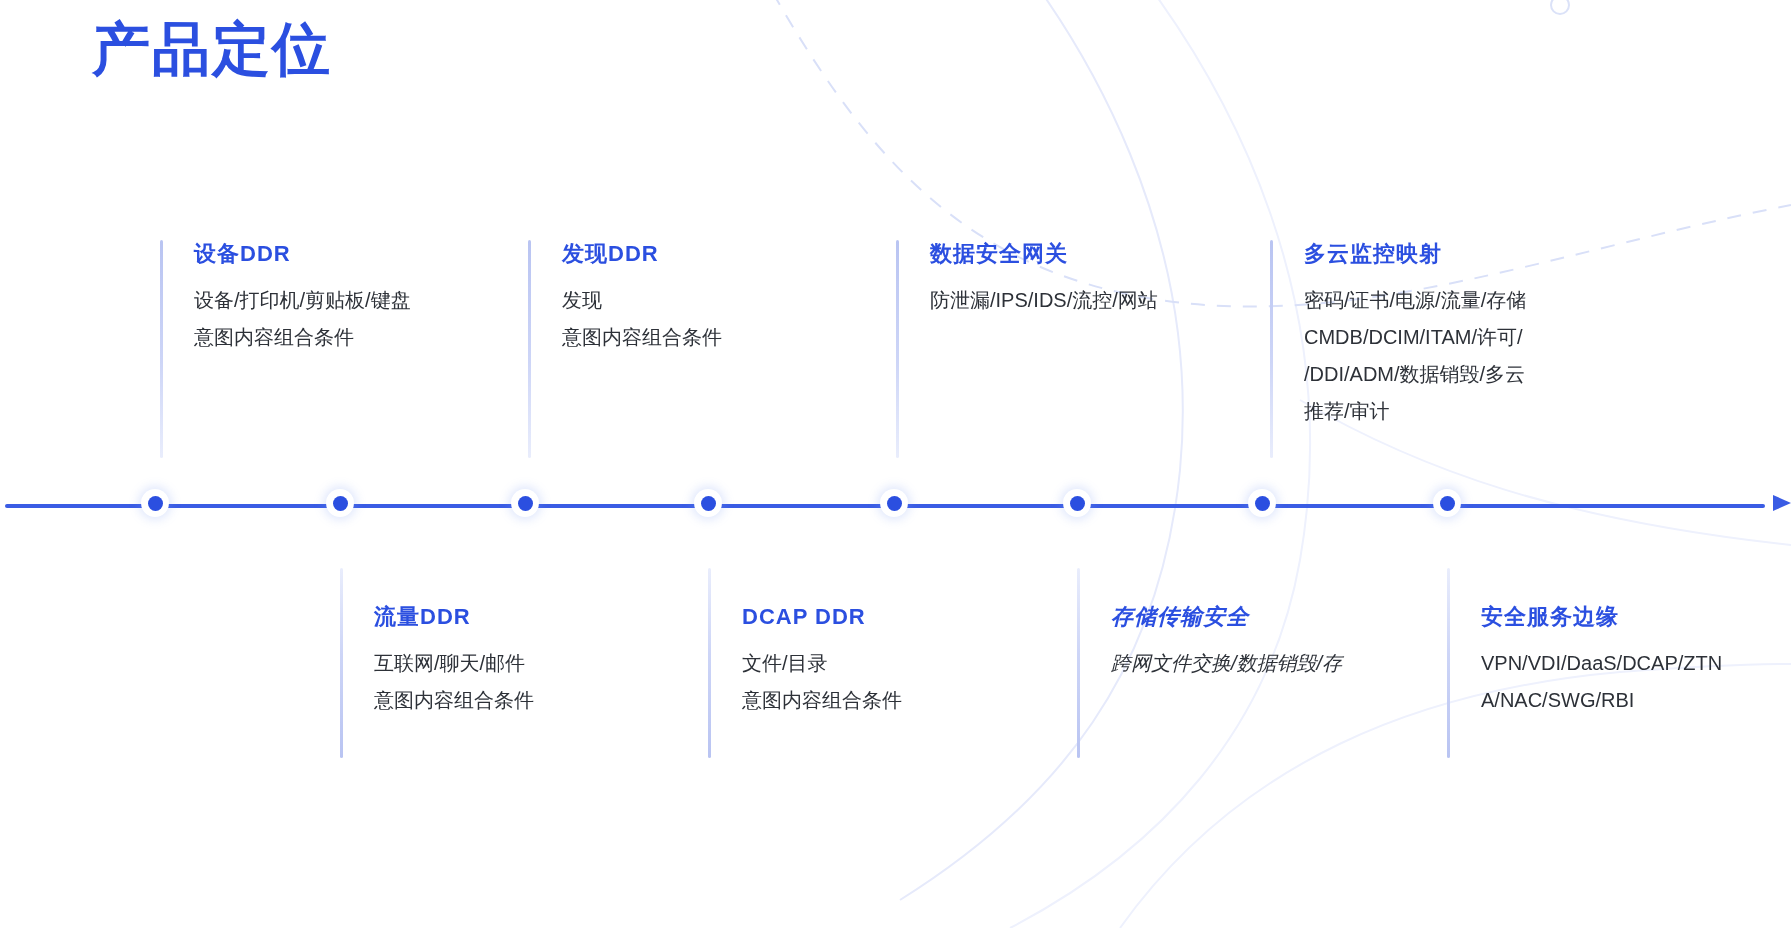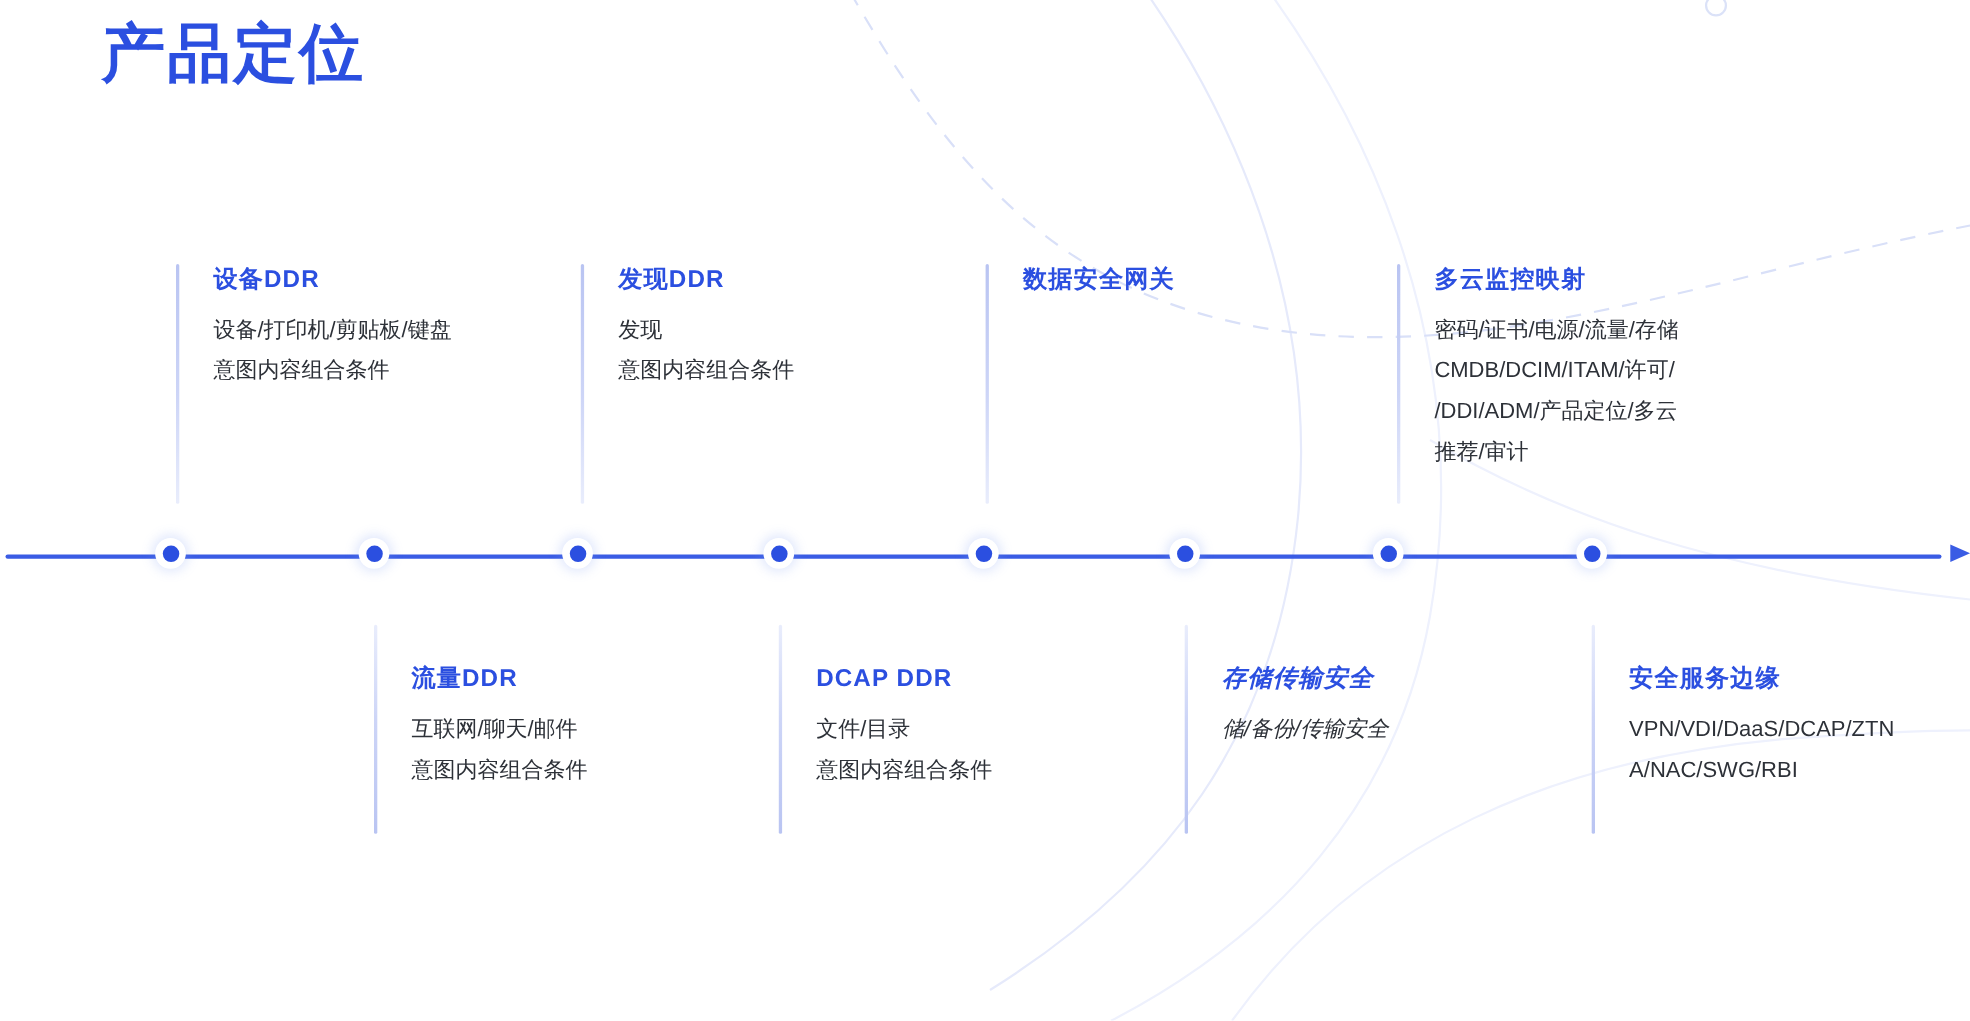--- a/index.html
+++ b/index.html
@@ -168,32 +168,33 @@
         <div class="ln">意图内容组合条件</div>
       </div>
     </div>
   </div>
 
   <div class="card" style="left:896px; top:240px; width:300px;">
     <div class="card-rule up" style="height:218px;"></div>
     <div class="card-body">
       <div class="card-title">数据安全网关</div>
       <div class="card-lines">
+        <div class="ln">防泄漏/IPS/IDS/流控/网站</div>
       </div>
     </div>
   </div>
 
   <div class="card" style="left:1270px; top:240px; width:330px;">
     <div class="card-rule up" style="height:218px;"></div>
     <div class="card-body">
       <div class="card-title">多云监控映射</div>
       <div class="card-lines">
         <div class="ln">密码/证书/电源/流量/存储</div>
         <div class="ln">CMDB/DCIM/ITAM/许可/</div>
-        <div class="ln">/DDI/ADM/产品定位/多云</div>
+        <div class="ln">/DDI/ADM/数据销毁/多云</div>
         <div class="ln">推荐/审计</div>
       </div>
     </div>
   </div>
 
   <div id="timeline">
     <div id="timeline-line"></div>
     <div id="timeline-arrow"></div>
     <div class="tl-dot" style="left:155px;"></div>
     <div class="tl-dot" style="left:340px;"></div>
@@ -225,21 +226,21 @@
         <div class="ln">意图内容组合条件</div>
       </div>
     </div>
   </div>
 
   <div class="card" style="left:1077px; top:568px; width:320px;">
     <div class="card-rule down" style="height:190px;"></div>
     <div class="card-body" style="top:35px;font-style:italic;">
       <div class="card-title">存储传输安全</div>
       <div class="card-lines">
-        <div class="ln">储/备份/传输安全</div>
+        <div class="ln">跨网文件交换/数据销毁/存</div>
       </div>
     </div>
   </div>
 
   <div class="card" style="left:1447px; top:568px; width:330px;">
     <div class="card-rule down" style="height:190px;"></div>
     <div class="card-body" style="top:35px;">
       <div class="card-title">安全服务边缘</div>
       <div class="card-lines">
         <div class="ln">VPN/VDI/DaaS/DCAP/ZTN</div>

